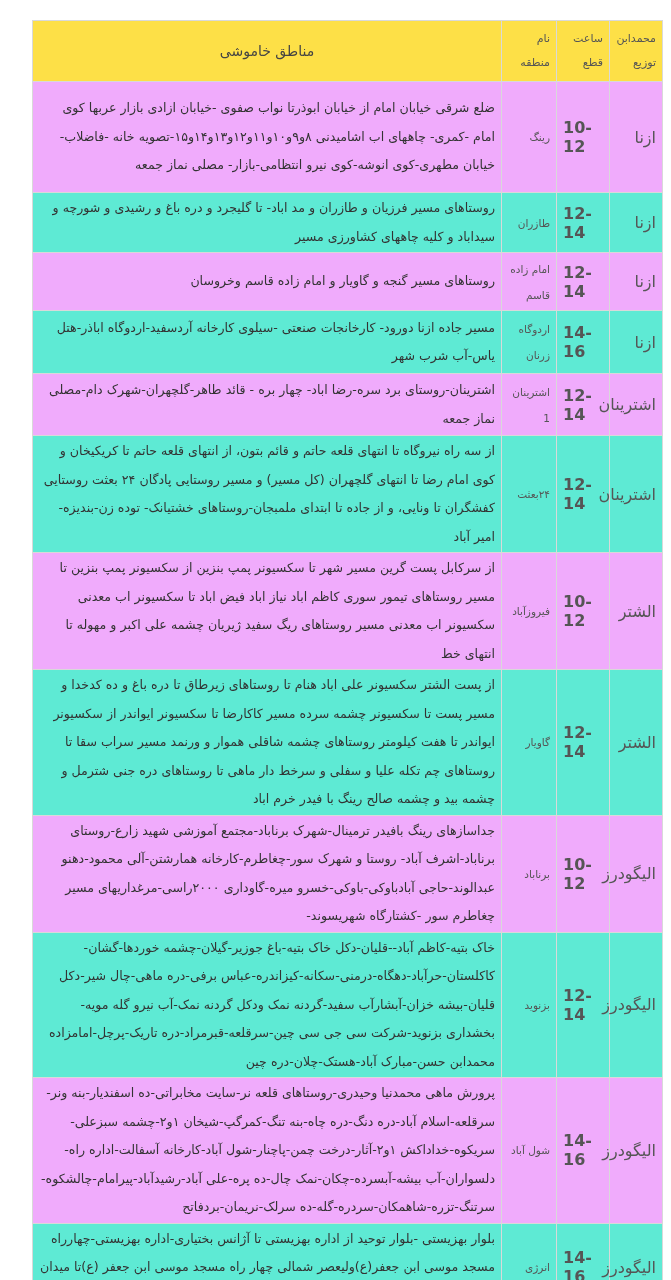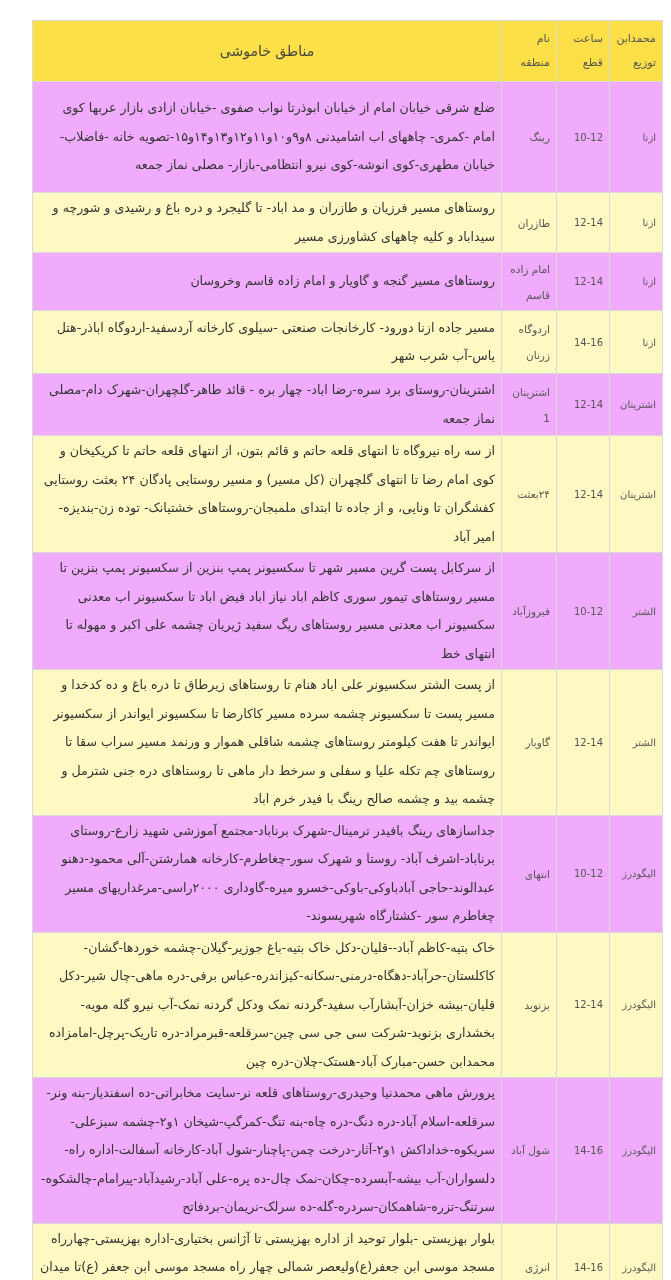--- a/index.html
+++ b/index.html
@@ -5,26 +5,26 @@
   html, body { margin: 0; padding: 0; background: #ffffff; }
   body { width: 671px; height: 1280px; position: relative; overflow: hidden;
          font-family: "DejaVu Sans", sans-serif; color: #333; }
   .sheet { position: absolute; left: 33px; top: 20px; width: 630px; direction: rtl; }
   table { border-collapse: collapse; width: 630px; table-layout: fixed; }
   td, th { border: 1px solid #d9d9d9; padding: 0 6px; vertical-align: middle; text-align: right; }
   .title-row td { height: 36px; font-size: 12px; color: #444; background: #fff; padding-right: 2px; }
   .head-row th { height: 60px; background: #fde047; font-weight: normal; color: #555; }
   .head-row th.small { font-size: 11px; line-height: 24px; }
   .head-row th.big { font-size: 14px; text-align: center; color: #444; }
-  td.c-dist { font-size: 10px; color: #555; font-family: Liberation Serif, serif; }
-  td.c-time { font-size: 10px; color: #555; text-align: right; direction: ltr; }
+  td.c-dist { font-size: 16px; color: #555; }
+  td.c-time { font-size: 16px; color: #555; text-align: left; direction: ltr; font-weight: bold; }
   td.c-area { font-size: 10.5px; color: #555; line-height: 26px; }
   td.c-desc { font-size: 12.6px; line-height: 28.5px; color: #333; padding: 1px 6px 1px 4px; }
   tr.white td { background: #f0abfc; }
-  tr.gray td { background: #fef9c3; }
+  tr.gray td { background: #5eead4; }
   col.w1 { width: 53px; } col.w2 { width: 53px; } col.w3 { width: 55px; } col.w4 { width: 469px; }
 </style>
 </head>
 <body>
 
 <div class="sheet">
   <table>
     <colgroup>
         <col class="w1">
         <col class="w2">
@@ -83,21 +83,21 @@
     </tr>
     <tr class="gray" style="height:142px">
       <td class="c-dist">الشتر</td>
       <td class="c-time">12-14</td>
       <td class="c-area">گاویار</td>
       <td class="c-desc">از پست الشتر سکسیونر علی اباد هنام تا روستاهای زیرطاق تا دره باغ و ده کدخدا و مسیر پست تا سکسیونر چشمه سرده مسیر کاکارضا تا سکسیونر ایواندر از سکسیونر ایواندر تا هفت کیلومتر روستاهای چشمه شاقلی هموار و ورنمد مسیر سراب سقا تا روستاهای چم تکله علیا و سفلی و سرخط دار ماهی تا روستاهای دره جنی شترمل و چشمه بید و چشمه صالح رینگ با فیدر خرم اباد</td>
     </tr>
     <tr class="white" style="height:110px">
       <td class="c-dist">الیگودرز</td>
       <td class="c-time">10-12</td>
-      <td class="c-area">انتهای</td>
+      <td class="c-area">برناباد</td>
       <td class="c-desc">جداسازهای رینگ بافیدر ترمینال-شهرک برناباد-مجتمع آموزشی شهید زارع-روستای برناباد-اشرف آباد- روستا و شهرک سور-چغاطرم-کارخانه همارشتن-آلی محمود-دهنو عبدالوند-حاجی آبادباوکی-باوکی-خسرو میره-گاوداری ۲۰۰۰راسی-مرغداریهای مسیر چغاطرم سور -کشتارگاه شهریسوند-</td>
     </tr>
     <tr class="gray" style="height:138px">
       <td class="c-dist">الیگودرز</td>
       <td class="c-time">12-14</td>
       <td class="c-area">بزنوید</td>
       <td class="c-desc">خاک بتیه-کاظم آباد--قلیان-دکل خاک بتیه-باغ جوزیر-گیلان-چشمه خوردها-گشان-کاکلستان-حرآباد-دهگاه-درمنی-سکانه-کیزاندره-عباس برفی-دره ماهی-چال شیر-دکل قلیان-بیشه خزان-آبشارآب سفید-گردنه نمک ودکل گردنه نمک-آب نیرو گله مویه-بخشداری بزنوید-شرکت سی جی سی چین-سرقلعه-قبرمراد-دره تاریک-پرچل-امامزاده محمدابن حسن-مبارک آباد-هستک-چلان-دره چین</td>
     </tr>
     <tr class="white" style="height:130px">
       <td class="c-dist">الیگودرز</td>

